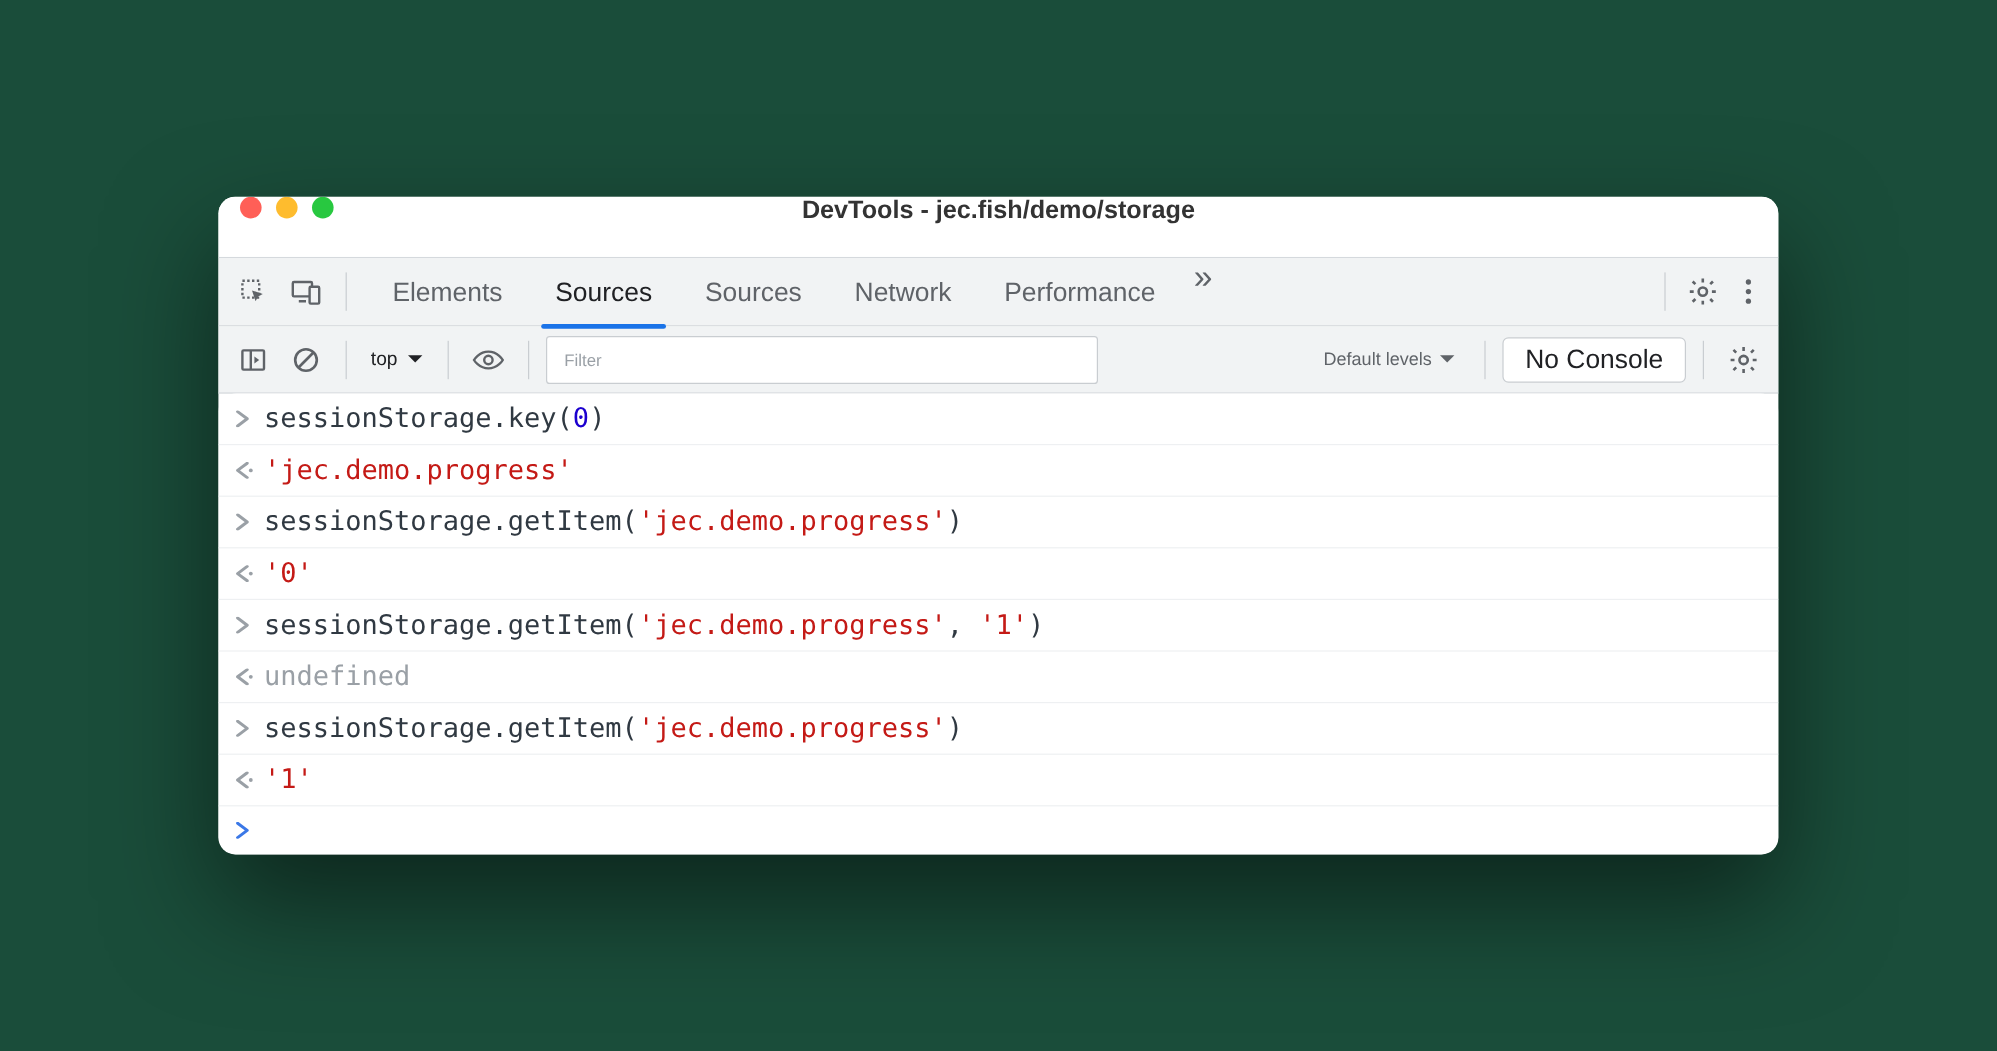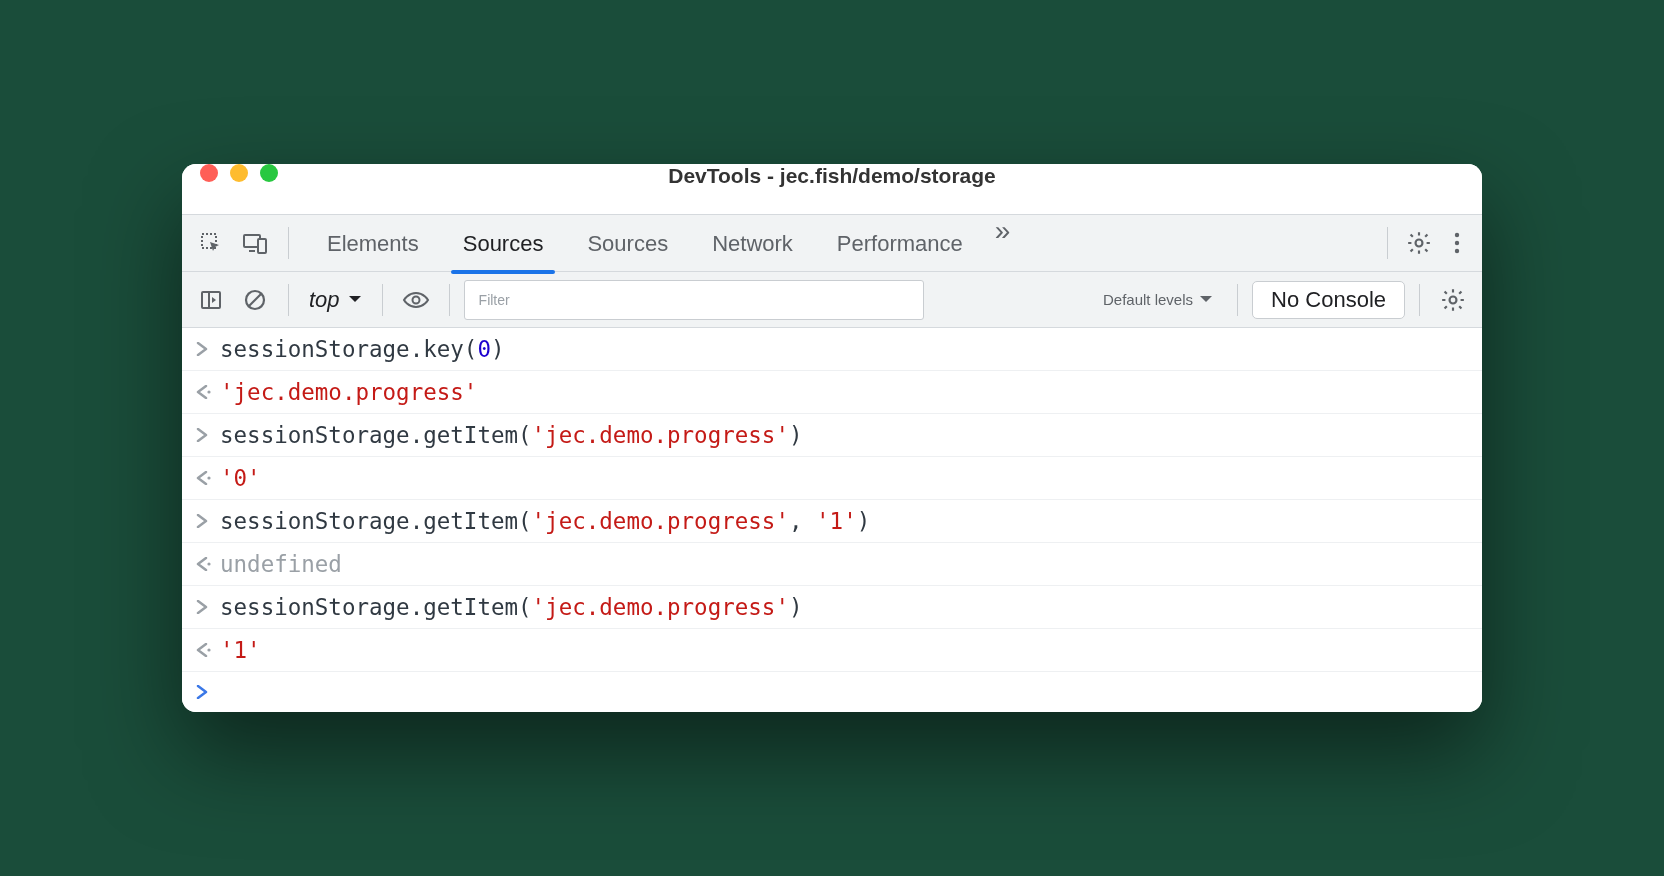--- a/index.html
+++ b/index.html
@@ -85,21 +85,21 @@
   height: 56px;
   background: #f1f3f4;
   border-bottom: 1px solid #d5d9dd;
   display: flex;
   align-items: center;
   padding: 0 10px;
   gap: 6px;
 }
 .ctx-select {
   display: flex; align-items: center; gap: 8px;
-  font-size: 22px; color: #202124; padding: 0 6px; cursor: pointer; font-style: italic;
+  font-size: 16px; color: #202124; padding: 0 6px; cursor: pointer;
 }
 .filter-input {
   flex: 0 0 460px;
   height: 40px;
   background: #fff;
   border: 1px solid #c9cdd1;
   border-radius: 3px;
   padding: 0 14px;
   font-size: 14px;
   color: #5f6368;
@@ -116,20 +116,21 @@
   padding: 5px 18px;
   font-size: 22px;
   color: #202124;
   cursor: pointer;
 }
 
 .console {
   background: #fff;
   font-family: "Menlo", "Monaco", "Consolas", monospace;
   font-size: 22.5px;
+  border-radius: 15px;
 }
 .row { display: flex; align-items: center; padding: 8px 14px; border-bottom: 1px solid #eef0f2; }
 .row.noborder { border-bottom: none; }
 .marker { width: 24px; color: #9aa0a6; display: flex; align-items: center; }
 .marker.prompt { color: #3b78e7; }
 .code { color: #303942; white-space: pre; }
 .tk-str { color: #c41a16; }
 .tk-num { color: #1c00cf; }
 .tk-undef { color: #9aa0a6; }
 .end-row { height: 40px; }

